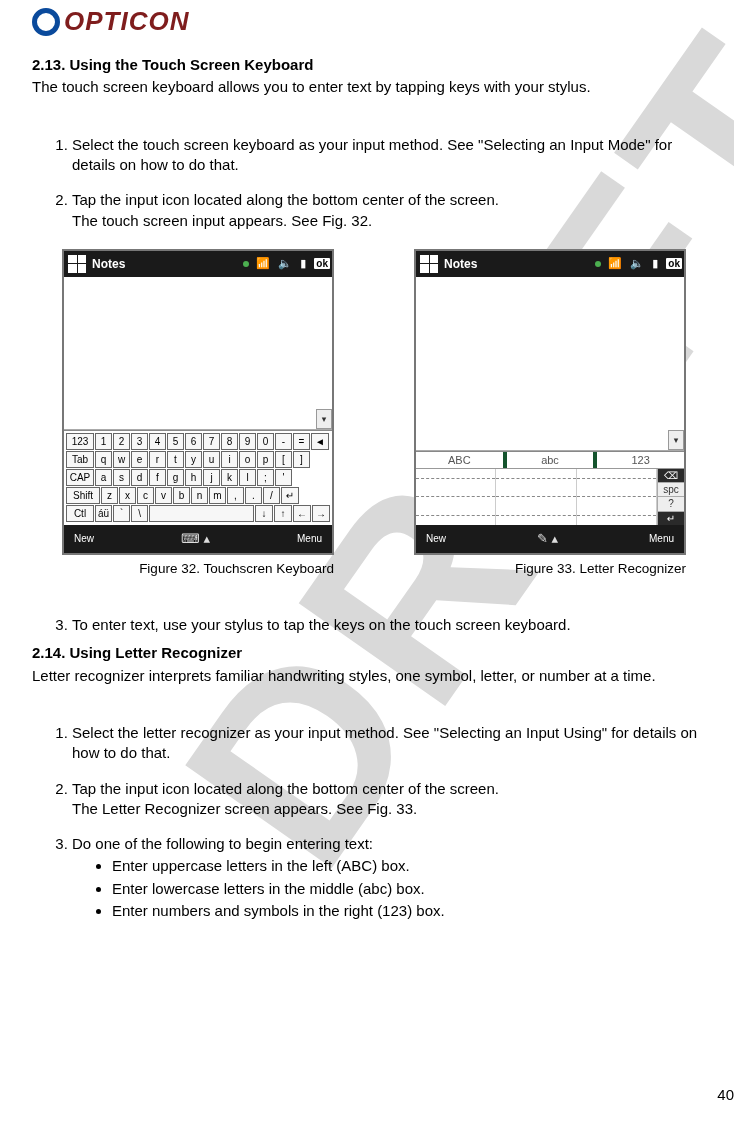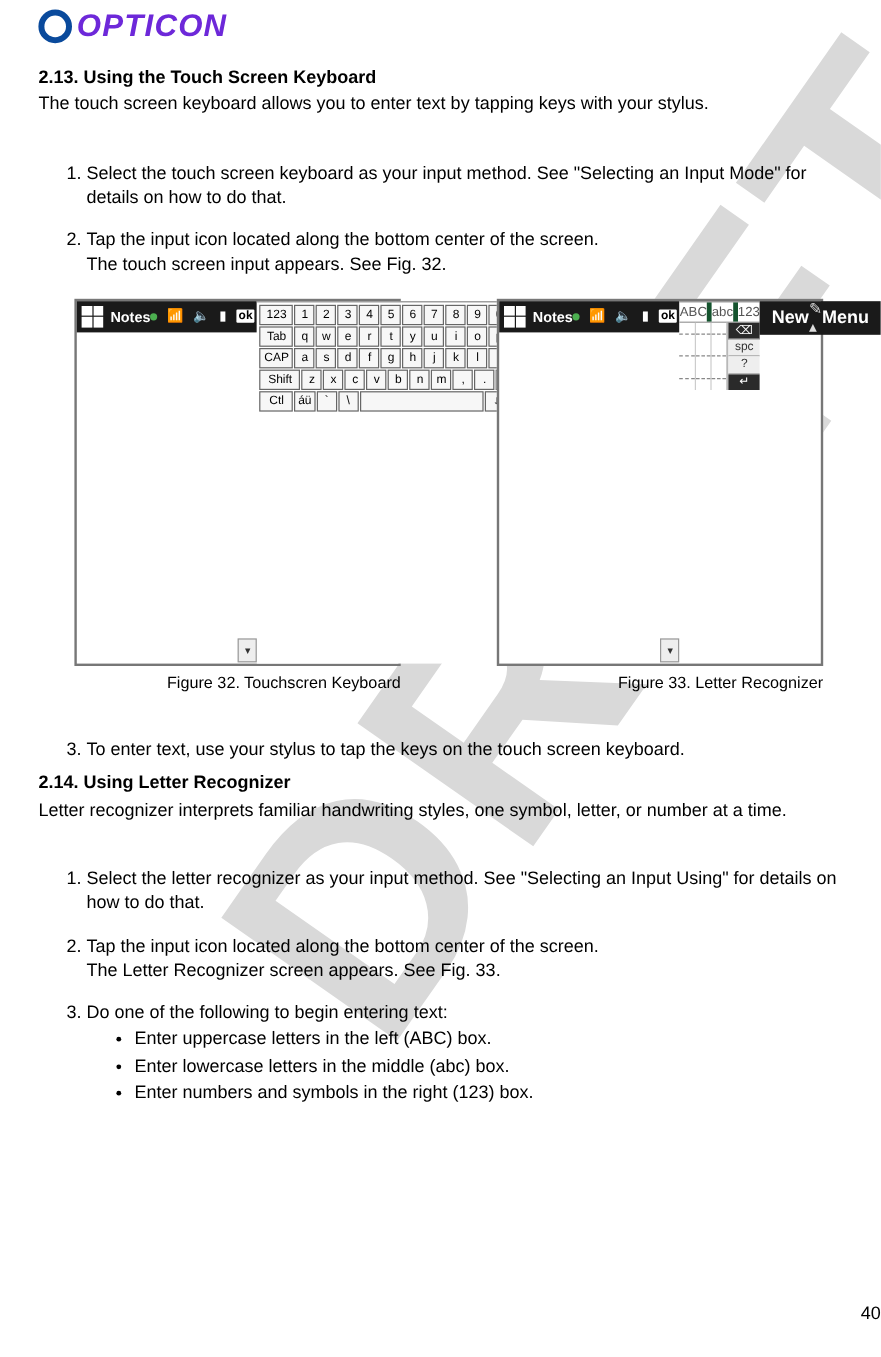--- a/index.html
+++ b/index.html
@@ -51,21 +51,21 @@
     width: 28px; height: 28px; border-radius: 50%;
     border: 5px solid #0a4a9c;
     box-sizing: border-box;
   }
   .logo-text {
     font-family: Arial, sans-serif;
     font-weight: 900;
     font-style: italic;
     font-size: 26px;
     letter-spacing: 1px;
-    color: #6d28d9;
+    color: #7f1d1d;
   }
 
   .section-title { font-weight: 700; margin: 0 0 2px 0; }
   p { margin: 0 0 2px 0; line-height: 1.35; }
 
   ol.steps {
     margin: 2px 0 8px 0;
     padding-left: 40px;
   }
   ol.steps > li { margin-bottom: 2px; line-height: 1.35; margin-top: 15px; }
@@ -85,21 +85,21 @@
   .fig { width: 272px; }
   .fig .caption { text-align: right; font-size: 13.5px; margin-top: 6px; }
 
   
   .device {
     width: 272px;
     height: 306px;
     border: 2px solid #777;
     box-sizing: border-box;
     display: flex;
-    flex-direction: row;
+    flex-direction: column;
     background: #fff;
   }
   .titlebar, .bottombar {
     background: #1a1a1a;
     color: #fff;
     height: 26px;
     display: flex;
     align-items: center;
     font-size: 12px;
   }
@@ -157,21 +157,21 @@
     width: 26px; display:flex; flex-direction:column; border-left:1px solid #aaa;
   }
   .rec-btn {
     flex:1; border-bottom:1px solid #aaa; background:#2a2a2a; color:#fff;
     font-size:10px; display:flex; align-items:center; justify-content:center;
   }
   .rec-btn.light { background:#eee; color:#333; }
   .rec-btn:last-child { border-bottom:none; }
 
   .bottombar { justify-content: space-between; padding: 0 10px; height:28px; }
-  .bottombar .softkey { font-weight:700; font-size:15px; }
+  .bottombar .softkey { font-weight:400; font-size:10px; }
   .bottombar .mid { display:flex; gap:14px; align-items:center; font-size:13px; }
   .pen-icon { font-size:13px; color:#ddd; }
 
   .page-number {
     position: absolute;
     bottom: 28px;
     left: 0; right: 0;
     text-align: right;
     font-size: 15px;
   }

